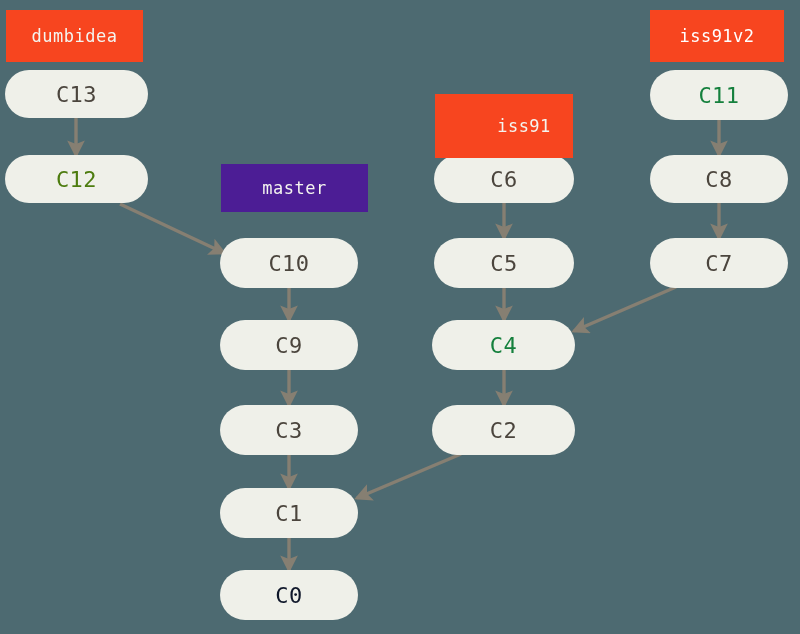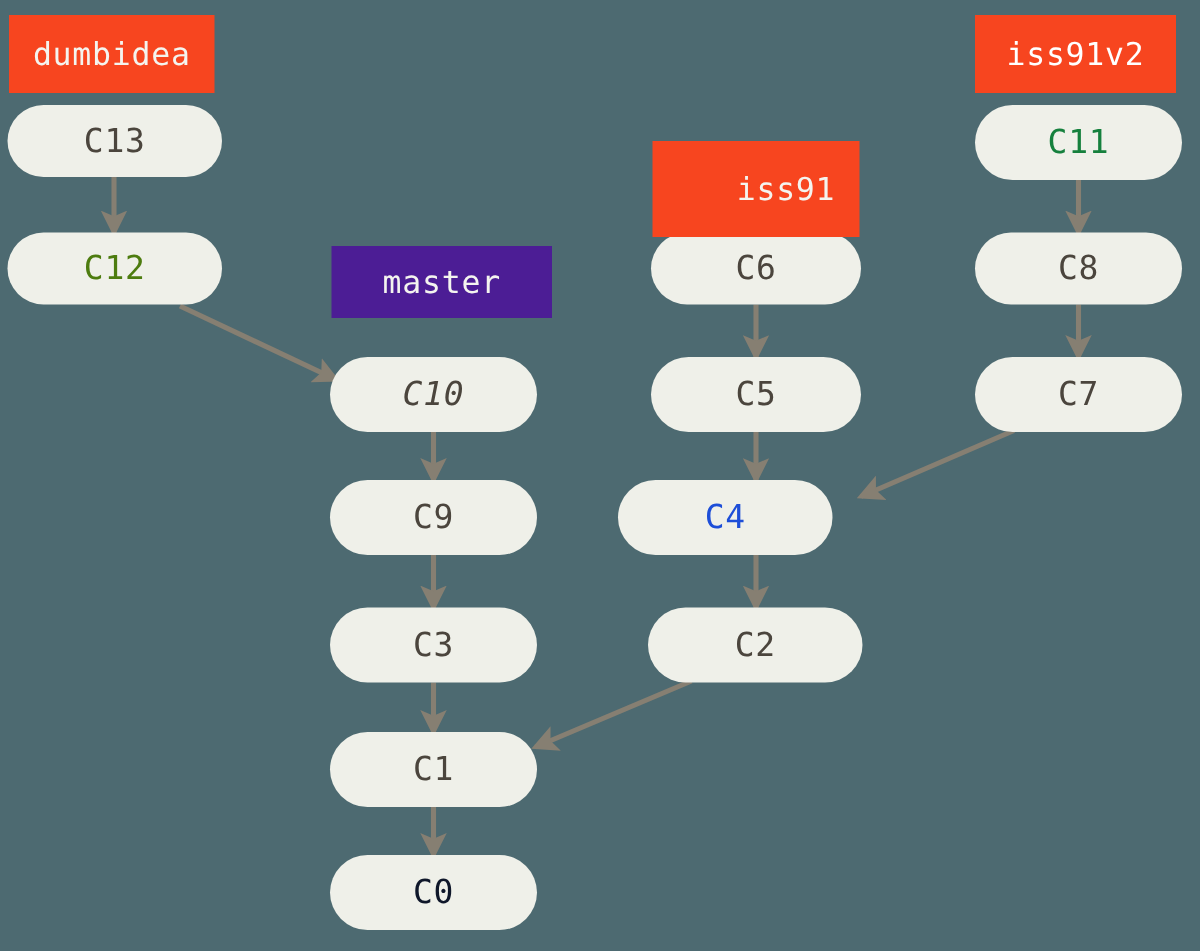--- a/index.html
+++ b/index.html
@@ -43,21 +43,21 @@
   }
   .branch-label {
     position: absolute;
     box-sizing: border-box;
     background: #f7451f;
     display: flex;
     align-items: center;
     justify-content: center;
     color: #f4f4ef;
     font-family: "DejaVu Sans Mono", "Liberation Mono", monospace;
-    font-size: 21px;
+    font-size: 17px;
     letter-spacing: 0.5px;
     z-index: 3;
   }
 </style>
 </head>
 <body>
 
 <div id="diagram">
 
   <svg id="edge-layer" viewBox="0 0 800 634" width="800" height="634" xmlns="http://www.w3.org/2000/svg">
@@ -79,28 +79,28 @@
         <line x1="461" y1="454" x2="357" y2="498" stroke="#867f72" stroke-width="3.4" marker-end="url(#arrowhead)"></line>
         <line x1="719" y1="120" x2="719" y2="155" stroke="#867f72" stroke-width="3.4" marker-end="url(#arrowhead)"></line>
         <line x1="719" y1="203" x2="719" y2="238" stroke="#867f72" stroke-width="3.4" marker-end="url(#arrowhead)"></line>
         <line x1="676" y1="287" x2="574" y2="331" stroke="#867f72" stroke-width="3.4" marker-end="url(#arrowhead)"></line>
       </g>
   </svg>
 
   <div id="nodes">
       <div class="commit-node" style="left: 5px; top: 70px; width: 143px; height: 48px; background: rgb(239, 240, 233); color: rgb(75, 69, 61);">C13</div>
       <div class="commit-node" style="left: 5px; top: 155px; width: 143px; height: 48px; background: rgb(239, 240, 233); color: #4d7c0f;">C12</div>
-      <div class="commit-node" style="left: 220px; top: 238px; width: 138px; height: 50px; background: rgb(239, 240, 233); color: rgb(75, 69, 61); font-style: italic;">C10</div>
+      <div class="commit-node" style="left: 220px; top: 238px; width: 138px; height: 50px; background: rgb(239, 240, 233); color: rgb(75, 69, 61);">C10</div>
       <div class="commit-node" style="left: 220px; top: 320px; width: 138px; height: 50px; background: rgb(239, 240, 233); color: rgb(75, 69, 61);">C9</div>
       <div class="commit-node" style="left: 220px; top: 405px; width: 138px; height: 50px; background: rgb(239, 240, 233); color: rgb(75, 69, 61);">C3</div>
       <div class="commit-node" style="left: 220px; top: 488px; width: 138px; height: 50px; background: rgb(239, 240, 233); color: rgb(75, 69, 61);">C1</div>
       <div class="commit-node" style="left: 220px; top: 570px; width: 138px; height: 50px; background: rgb(239, 240, 233); color: #0f172a;">C0</div>
       <div class="commit-node" style="left: 434px; top: 155px; width: 140px; height: 48px; background: rgb(239, 240, 233); color: rgb(75, 69, 61);">C6</div>
       <div class="commit-node" style="left: 434px; top: 238px; width: 140px; height: 50px; background: rgb(239, 240, 233); color: rgb(75, 69, 61);">C5</div>
-      <div class="commit-node" style="left: 412px; top: 320px; width: 143px; height: 50px; background: rgb(239, 240, 233); color: #1d4ed8;">C4</div>
+      <div class="commit-node" style="left: 432px; top: 320px; width: 143px; height: 50px; background: rgb(239, 240, 233); color: #15803d;">C4</div>
       <div class="commit-node" style="left: 432px; top: 405px; width: 143px; height: 50px; background: rgb(239, 240, 233); color: rgb(75, 69, 61);">C2</div>
       <div class="commit-node" style="left: 650px; top: 70px; width: 138px; height: 50px; background: rgb(239, 240, 233); color: #15803d;">C11</div>
       <div class="commit-node" style="left: 650px; top: 155px; width: 138px; height: 48px; background: rgb(239, 240, 233); color: rgb(75, 69, 61);">C8</div>
       <div class="commit-node" style="left: 650px; top: 238px; width: 138px; height: 50px; background: rgb(239, 240, 233); color: rgb(75, 69, 61);">C7</div>
     </div>
   <div id="labels">
       <div class="branch-label" style="left: 6px; top: 10px; width: 137px; height: 52px; background: rgb(247, 69, 31); color: rgb(244, 244, 239);">dumbidea</div>
       <div class="branch-label" style="left: 221px; top: 164px; width: 147px; height: 48px; background: #4c1d95; color: rgb(244, 244, 239);">master</div>
       <div class="branch-label" style="left: 435px; top: 94px; width: 138px; height: 64px; background: rgb(247, 69, 31); color: rgb(244, 244, 239); padding-left: 40px;">iss91</div>
       <div class="branch-label" style="left: 650px; top: 10px; width: 134px; height: 52px; background: rgb(247, 69, 31); color: #ffffff;">iss91v2</div>

